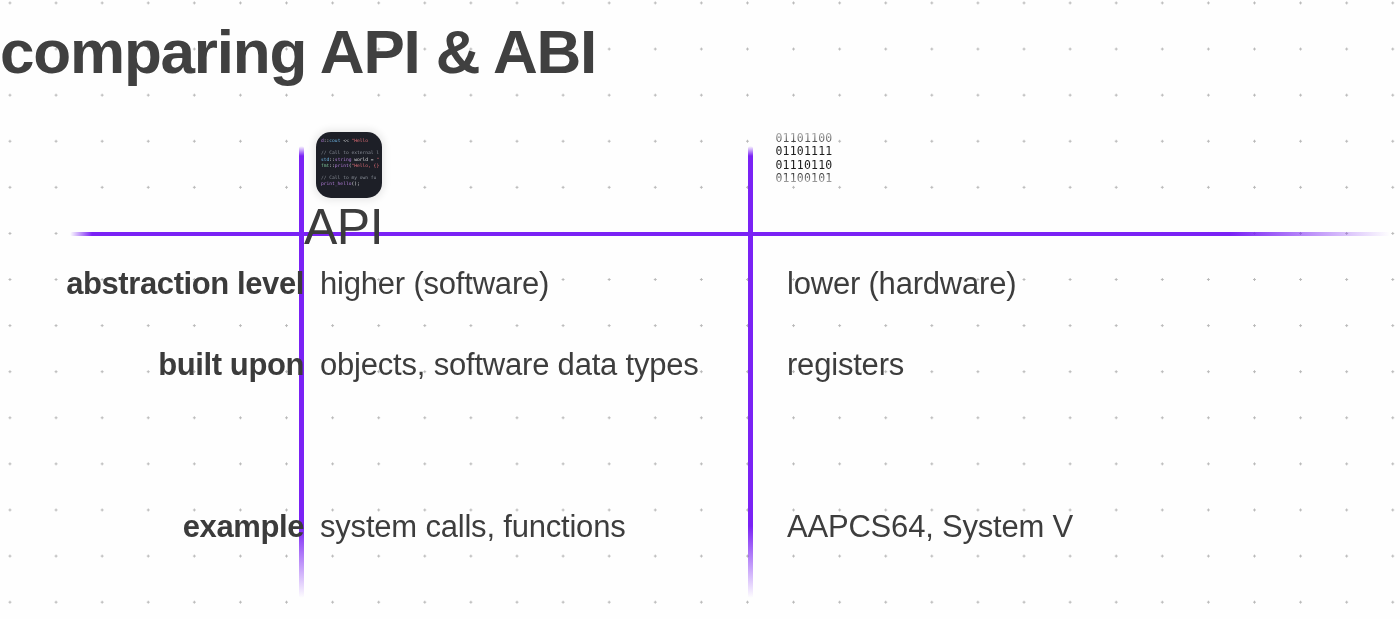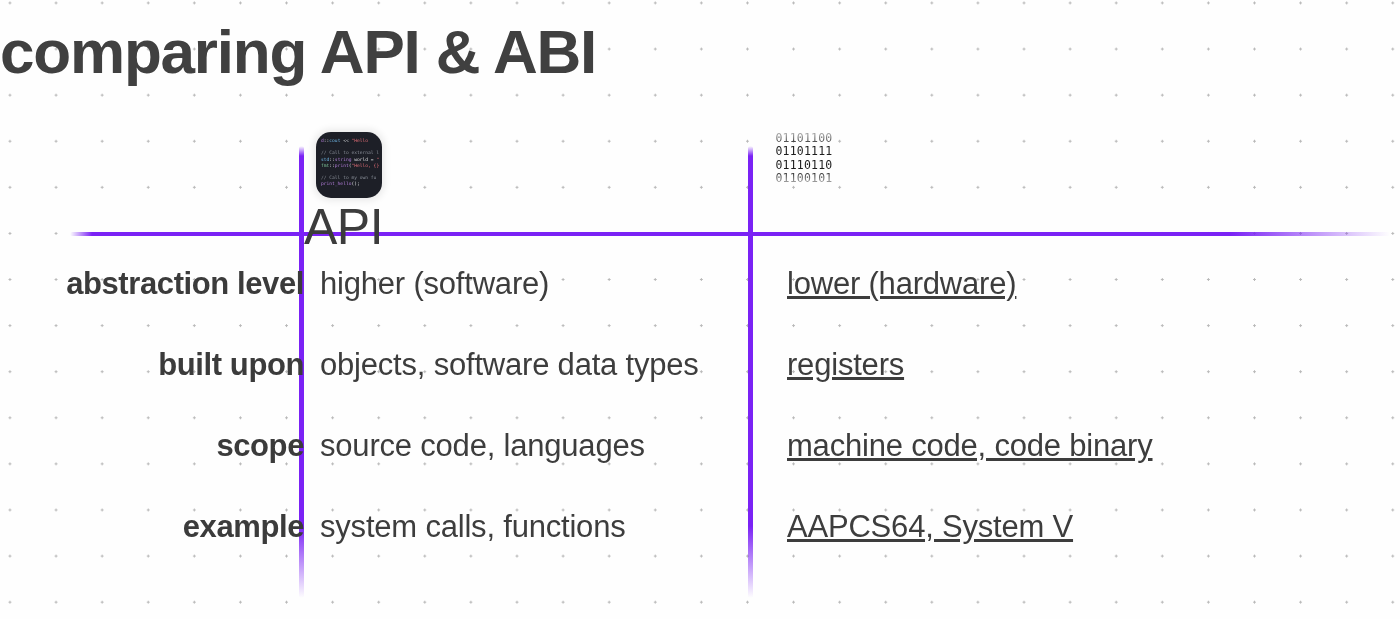--- a/index.html
+++ b/index.html
@@ -168,21 +168,21 @@
   .cell {
     position: absolute;
     font-size: 31px;
     color: #3d3d3d;
     font-weight: 400;
     letter-spacing: -0.2px;
     line-height: 80px;
     white-space: nowrap;
   }
   .cell-api { left: 320px; }
-  .cell-abi { left: 787px; text-decoration: underline; }
+  .cell-abi { left: 787px; }
 </style>
 </head>
 <body>
 
 <div id="slide">
 
   <div id="title">comparing API &amp; ABI</div>
 
   <div class="vrule" id="vrule-1"></div>
   <div class="vrule" id="vrule-2"></div>
@@ -220,25 +220,20 @@
     <div class="cell cell-api">higher (software)</div>
     <div class="cell cell-abi">lower (hardware)</div>
   </div>
 
   <div class="row" style="top:325px">
     <div class="row-label">built upon</div>
     <div class="cell cell-api">objects, software data types</div>
     <div class="cell cell-abi">registers</div>
   </div>
 
-  <div class="row" style="top:406px">
-    <div class="row-label">scope</div>
-    <div class="cell cell-api">source code, languages</div>
-    <div class="cell cell-abi">machine code, code binary</div>
-  </div>
 
   <div class="row" style="top:487px">
     <div class="row-label">example</div>
     <div class="cell cell-api">system calls, functions</div>
     <div class="cell cell-abi">AAPCS64, System V</div>
   </div>
 
 </div>
 
 </body></html>

